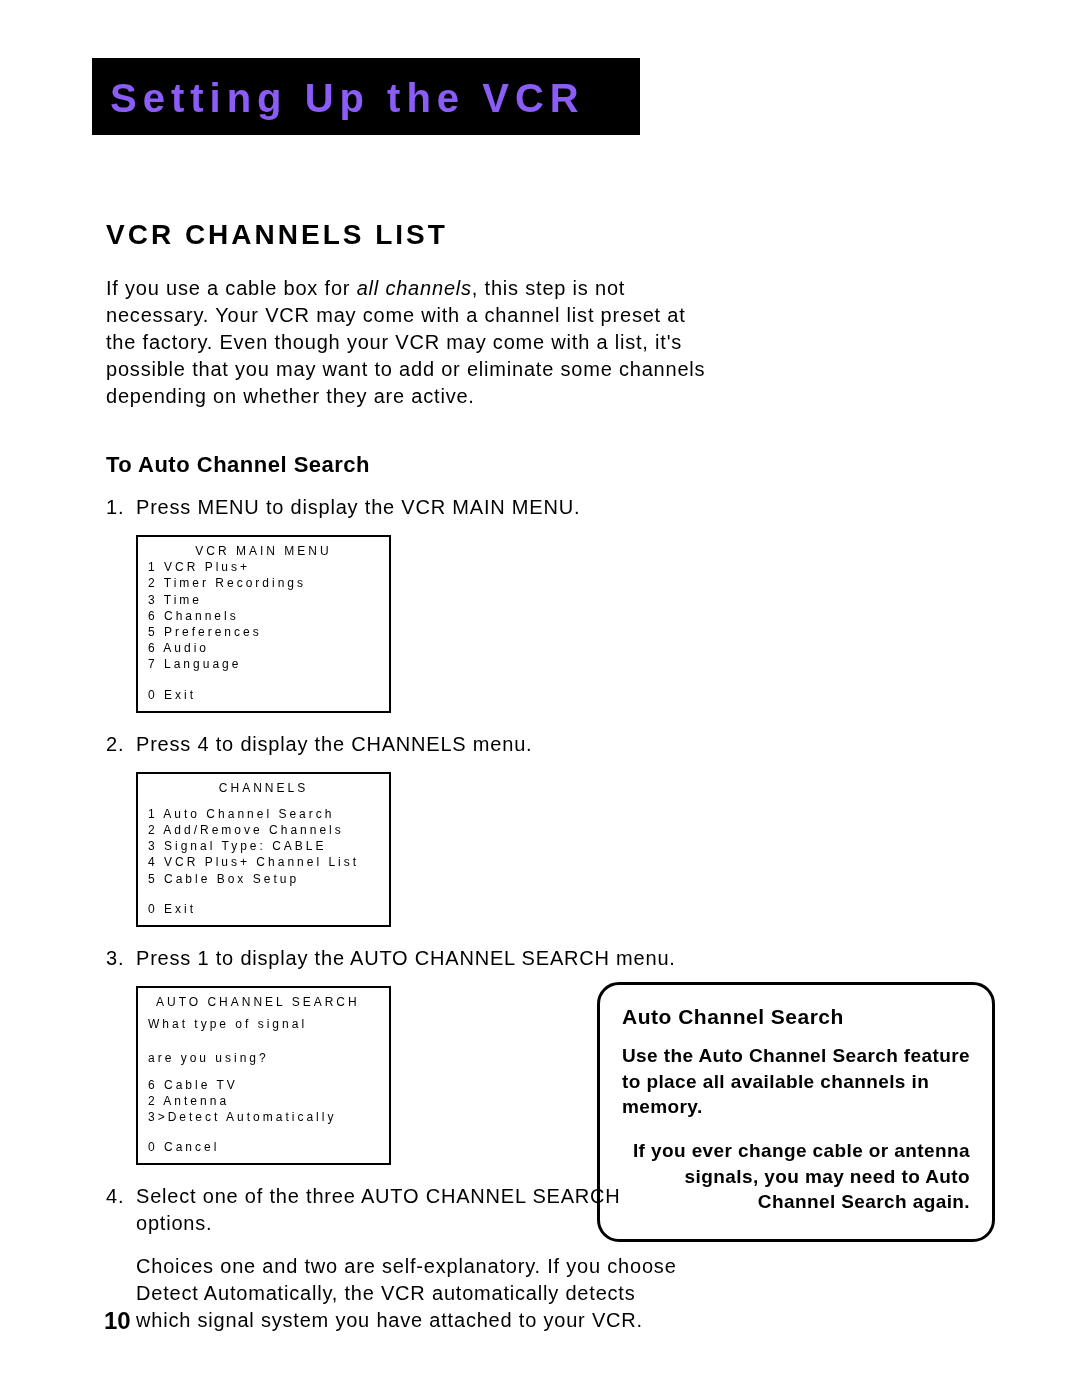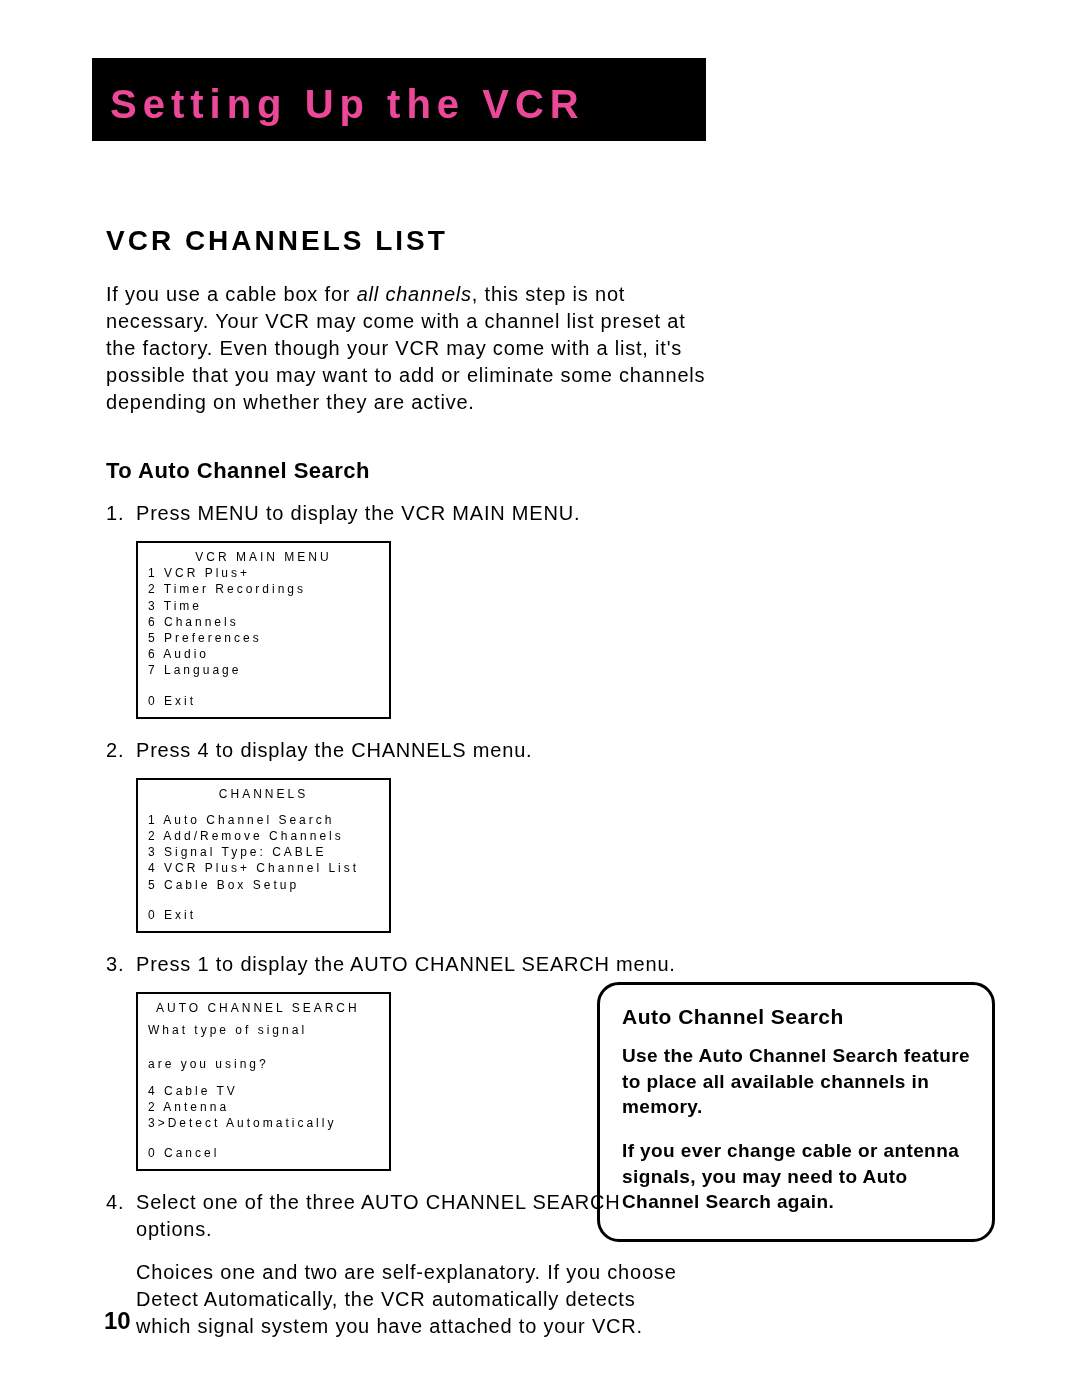--- a/index.html
+++ b/index.html
@@ -11,26 +11,26 @@
     color: #000;
     position: relative;
   }
   .page {
     padding: 58px 92px 0 92px;
     position: relative;
     height: 100%;
   }
   .title-bar {
     background: #000;
-    color: #ec4899;
+    color: #8b5cf6;
     font-size: 40px;
     font-weight: bold;
     letter-spacing: 6px;
-    padding: 24px 18px 14px 18px;
-    width: 614px;
+    padding: 18px 18px 14px 18px;
+    width: 548px;
   }
   .section-heading {
     font-size: 28px;
     font-weight: bold;
     letter-spacing: 3px;
     margin-top: 84px;
     margin-left: 14px;
   }
   .intro {
     font-size: 20px;
@@ -93,21 +93,21 @@
     font-weight: bold;
     letter-spacing: 0.5px;
     margin-bottom: 14px;
   }
   .side-box p {
     font-size: 19px;
     font-weight: bold;
     line-height: 1.35;
     letter-spacing: 0.4px;
   }
-  .side-box p + p { margin-top: 18px; }
+  .side-box p + p { margin-top: 18px; text-align: right; }
   .page-number {
     position: absolute;
     left: 104px;
     bottom: 62px;
     font-size: 24px;
     font-weight: bold;
   }
 </style>
 </head>
 <body>
@@ -169,21 +169,21 @@
       <div class="num">3.</div>
       <div class="body">
         <p>Press 1 to display the AUTO CHANNEL SEARCH menu.</p>
       </div>
     </div>
 
     <div class="menu-box">
       <div class="menu-title" style="text-align:left; padding-left:8px;">AUTO CHANNEL SEARCH</div>
       <div class="menu-line question">What type of signal</div>
       <div class="menu-line" style="margin-bottom:10px;">are you using?</div>
-      <div class="menu-line">4 Cable TV</div>
+      <div class="menu-line">6 Cable TV</div>
       <div class="menu-line">2 Antenna</div>
       <div class="menu-line">3&gt;Detect Automatically</div>
       <div class="menu-line exit">0 Cancel</div>
     </div>
 
     <div class="step">
       <div class="num">4.</div>
       <div class="body">
         <p>Select one of the three AUTO CHANNEL SEARCH options.</p>
         <p>Choices one and two are self-explanatory. If you choose Detect Automatically, the VCR automatically detects which signal system you have attached to your VCR.</p>

